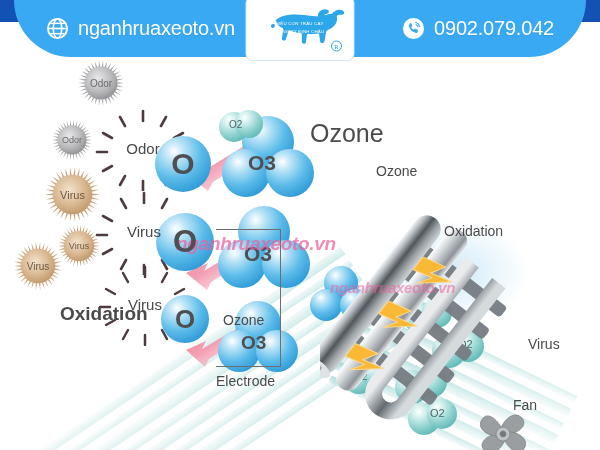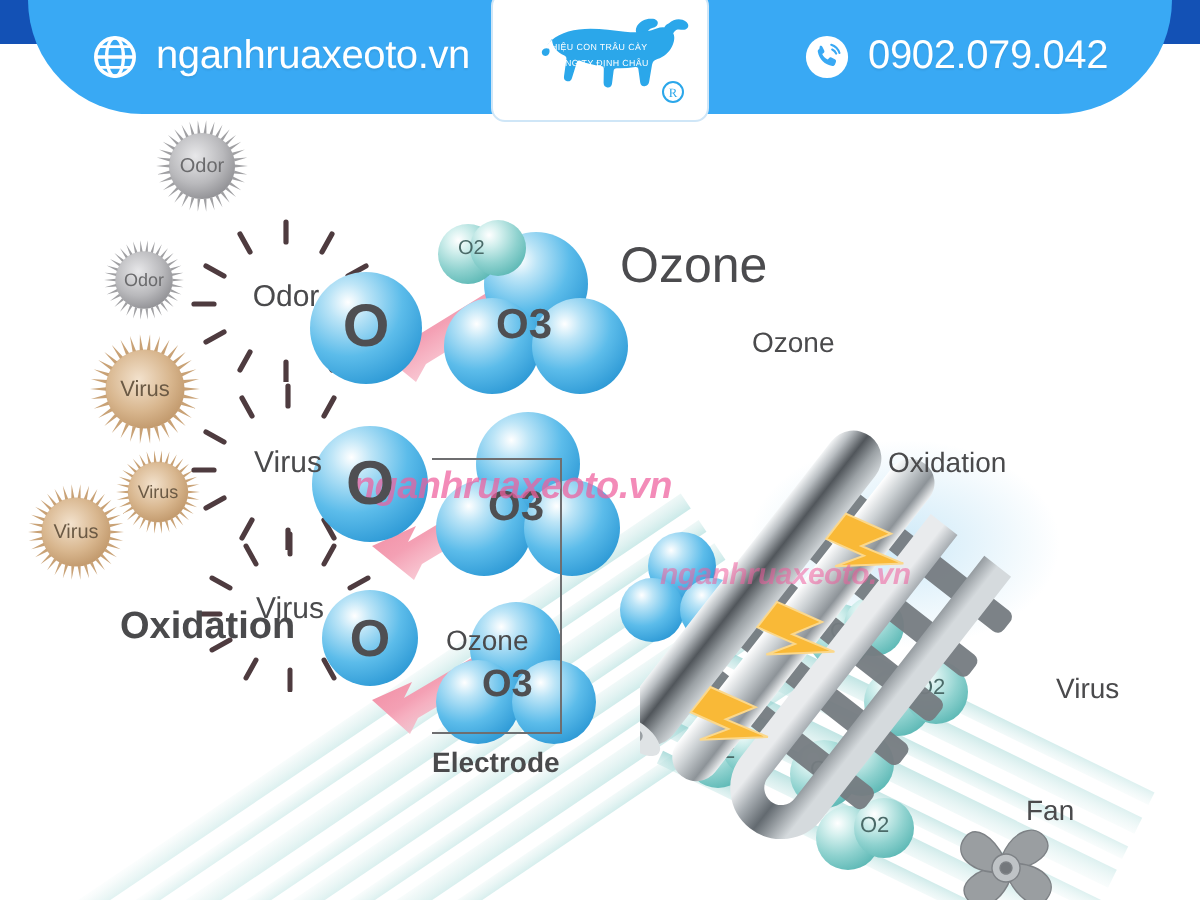--- a/index.html
+++ b/index.html
@@ -631,21 +631,21 @@
         <circle cx="0" cy="0" r="3" fill="#74787c"></circle>
       </g>
     </svg>
 
     <span class="lbl-txt lbl-ozone-big" style="left:310px;top:62px;">Ozone</span>
     <span class="lbl-txt lbl-md" style="left:376px;top:106px;">Ozone</span>
     <span class="lbl-txt lbl-md" style="left:223px;top:255px;">Ozone</span>
     <span class="lbl-txt lbl-md" style="left:444px;top:166px;">Oxidation</span>
     <span class="lbl-txt lbl-md" style="left:528px;top:279px;">Virus</span>
     <span class="lbl-txt lbl-md" style="left:513px;top:340px;">Fan</span>
-    <span class="lbl-txt lbl-md" style="left:216px;top:316px;font-weight:bold;">Electrode</span>
+    <span class="lbl-txt lbl-md" style="left:216px;top:316px;">Electrode</span>
 
     <div class="abs" style="left:60px;top:246px;">
       <div class="lbl-oxdec">Oxidation</div>
     </div>
 
     <span class="watermark" style="left:176px;top:176px;">nganhruaxeoto.vn</span>
     <span class="watermark wm2" style="left:330px;top:222px;opacity:.55;">nganhruaxeoto.vn</span>
   </div>
 </div>
 

